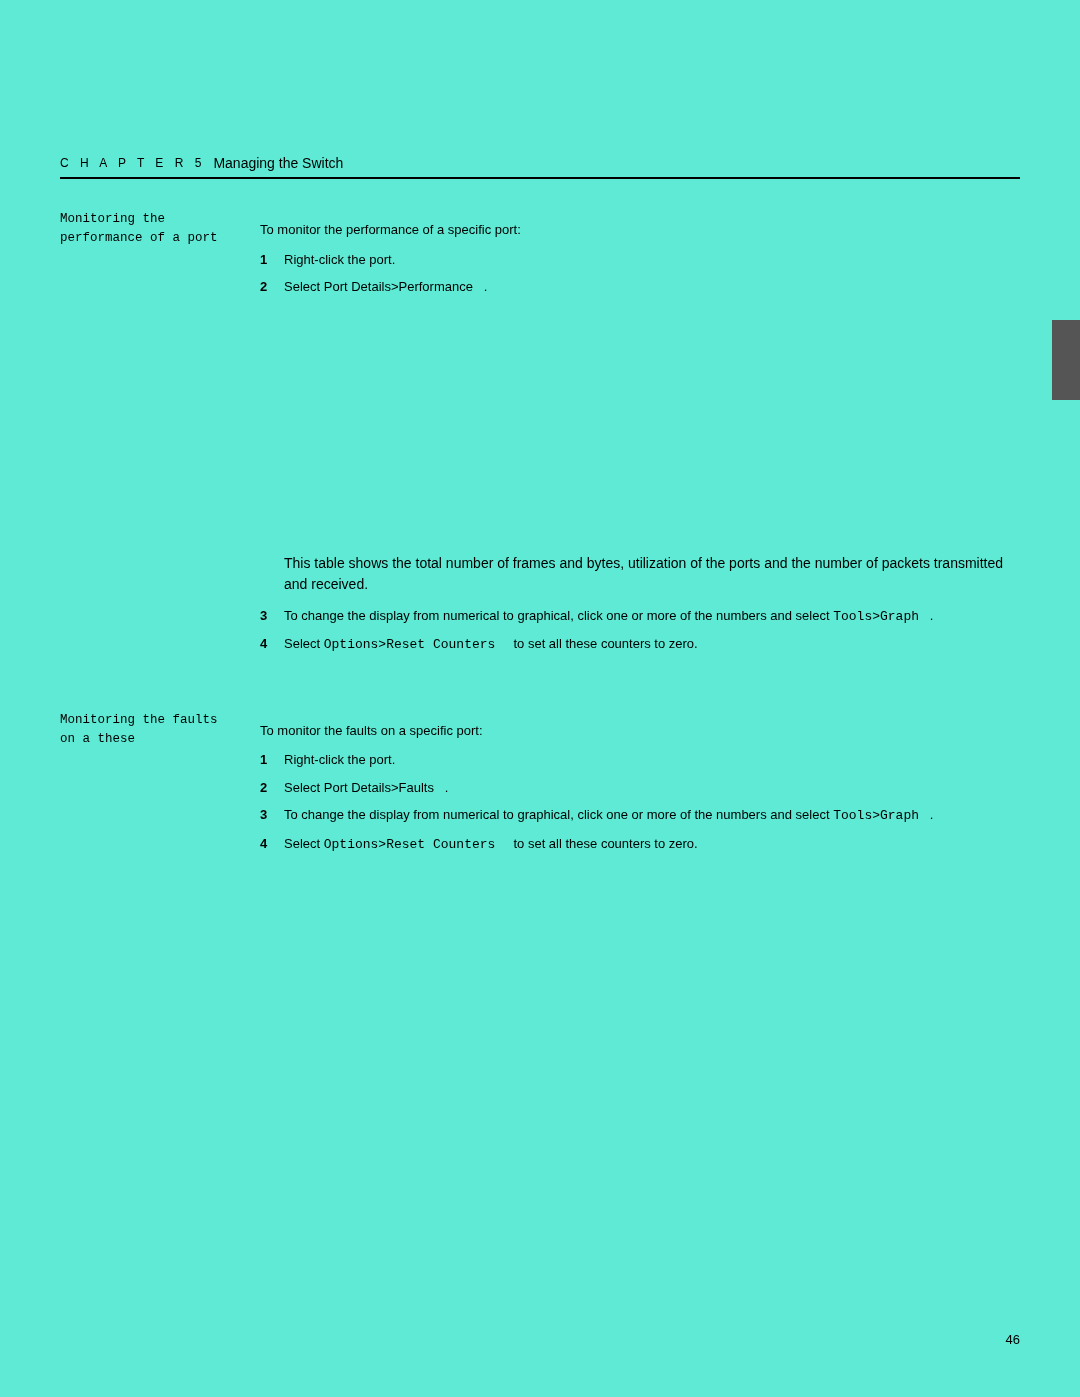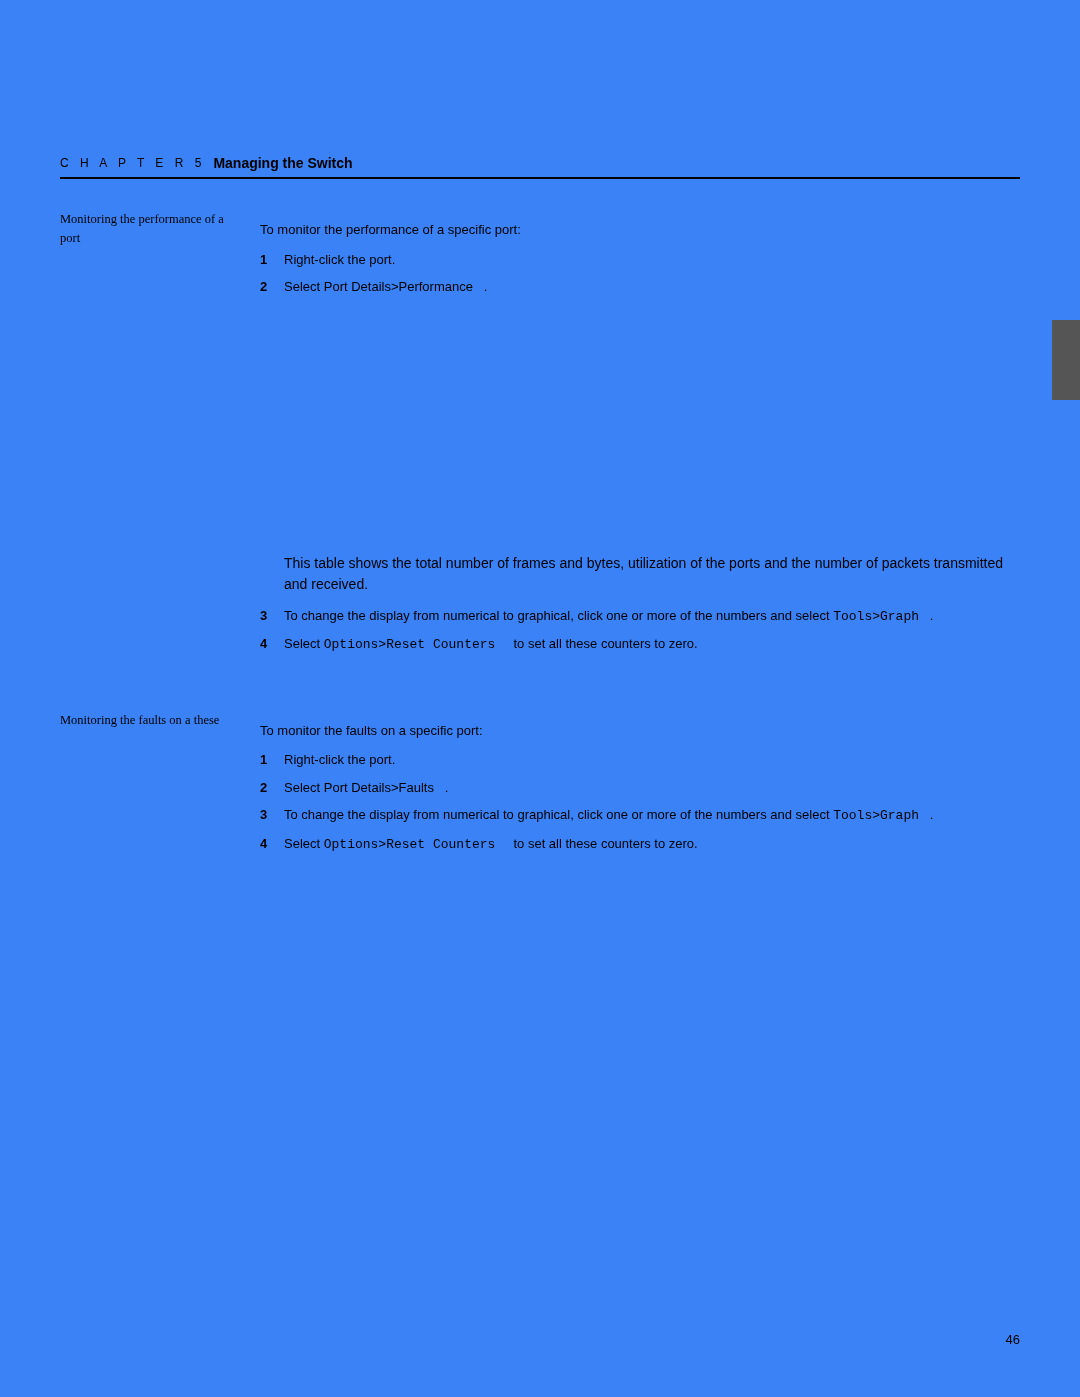--- a/index.html
+++ b/index.html
@@ -14,21 +14,21 @@
       font-size: 14px;
       color: #000000;
       width: 1080px;
       min-height: 1397px;
       position: relative;
     }
 
     .page {
       width: 1080px;
       min-height: 1397px;
-      background: #3b82f6;
+      background: #5eead4;
       position: relative;
       padding: 0;
     }
 
     
     .chapter-header {
       position: absolute;
       top: 155px;
       left: 60px;
       right: 60px;
@@ -42,21 +42,21 @@
       font-family: Arial, Helvetica, sans-serif;
       font-size: 12px;
       letter-spacing: 4px;
       color: #000;
       margin-right: 8px;
     }
 
     .chapter-title {
       font-family: Arial, Helvetica, sans-serif;
       font-size: 14px;
-      font-weight: bold;
+      font-weight: normal;
       color: #000;
     }
 
     
     .side-tab {
       position: absolute;
       top: 320px;
       right: 0px;
       width: 28px;
       height: 80px;
@@ -74,21 +74,21 @@
     
     .two-col {
       display: flex;
       margin-bottom: 18px;
     }
 
     .left-col {
       width: 200px;
       min-width: 200px;
       padding-right: 20px;
-      font-family: Liberation Serif, serif;
+      font-family: Liberation Mono, monospace;
       font-size: 12.5px;
       color: #000;
       line-height: 1.5;
     }
 
     .right-col {
       flex: 1;
       margin-top: 10px;
     }
 

